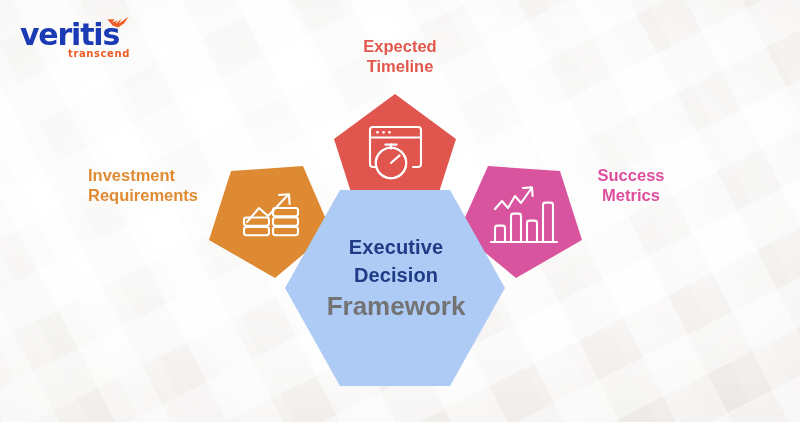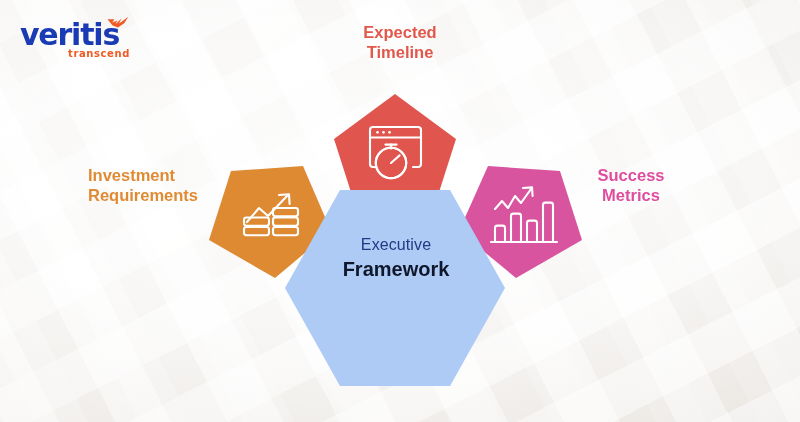--- a/index.html
+++ b/index.html
@@ -92,34 +92,34 @@
   .diagram { position:absolute; left:0; top:0; width:800px; height:422px; }
 
   .label {
     position:absolute;
     font-family:"Liberation Sans", sans-serif;
     font-weight:700;
     font-size:16.5px;
     line-height:1.22;
     white-space:pre-line;
   }
-  .label-timeline   { left:330px; top:22px;  width:140px; text-align:center; color:#e2574c; }
+  .label-timeline   { left:330px; top:36px;  width:140px; text-align:center; color:#e2574c; }
   .label-investment { left:88px;  top:165px; width:135px;  color:#e08b34; }
   .label-success    { left:566px; top:165px; width:130px; text-align:center;   color:#df4d9e; }
 
   .hex-text {
     position:absolute;
     left:296px; top:234px;
     width:200px;
     text-align:center;
     color:#1f3b86;
     font-family:"Liberation Sans", sans-serif;
   }
-  .hex-line { font-size:16px; line-height:1.38; font-weight:400; letter-spacing:.1px; }
-  .hex-line.strong { font-weight:700; font-size:20px; color:#0f172a; letter-spacing:0; }
+  .hex-line { font-size:20px; line-height:1.38; font-weight:700; letter-spacing:.1px; }
+  .hex-line.strong { font-weight:700; font-size:26px; color:#737373; letter-spacing:0; }
 </style>
 </head>
 <body>
 
 <div id="stage">
 
   <div class="bg-base"></div>
   <div class="bg-diamonds"></div>
   <div class="bg-diamonds2"></div>
   <div class="bg-vignette"></div>
@@ -193,20 +193,21 @@
       </g>
     </g>
 
     <g>
       <polygon points="340,190 450,190 505,288 450,386 340,386 285,288" fill="#aecbf5"></polygon>
     </g>
   </svg>
 
   <div class="hex-text">
     <div class="hex-line">Executive</div>
+    <div class="hex-line">Decision</div>
     <div class="hex-line strong">Framework</div>
   </div>
 
   <div class="label label-timeline">Expected
 Timeline</div>
 
   <div class="label label-investment">Investment
 Requirements</div>
 
   <div class="label label-success">Success

